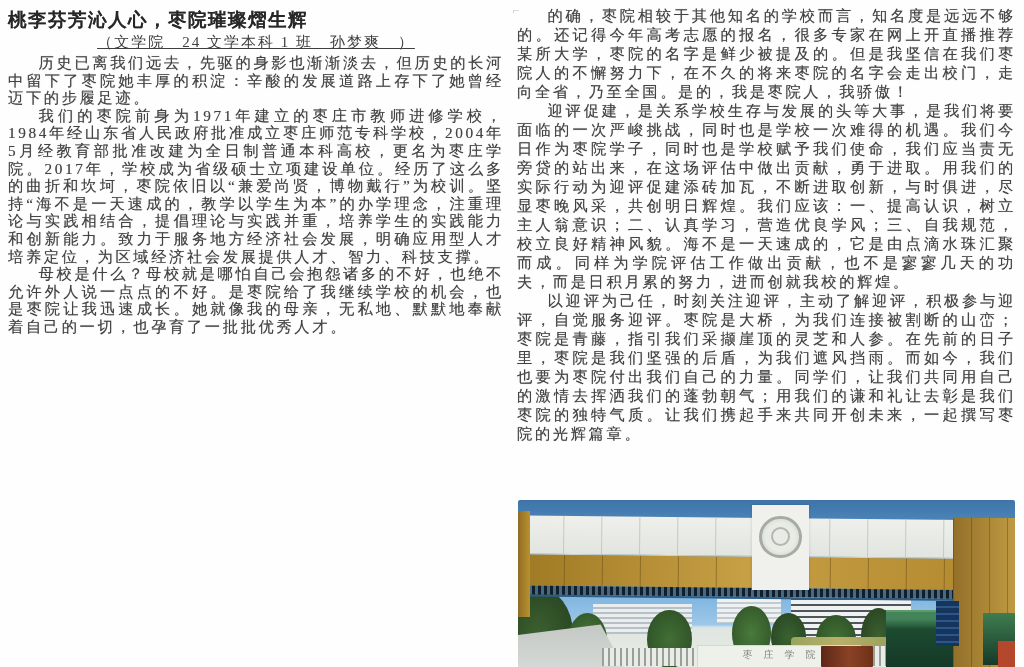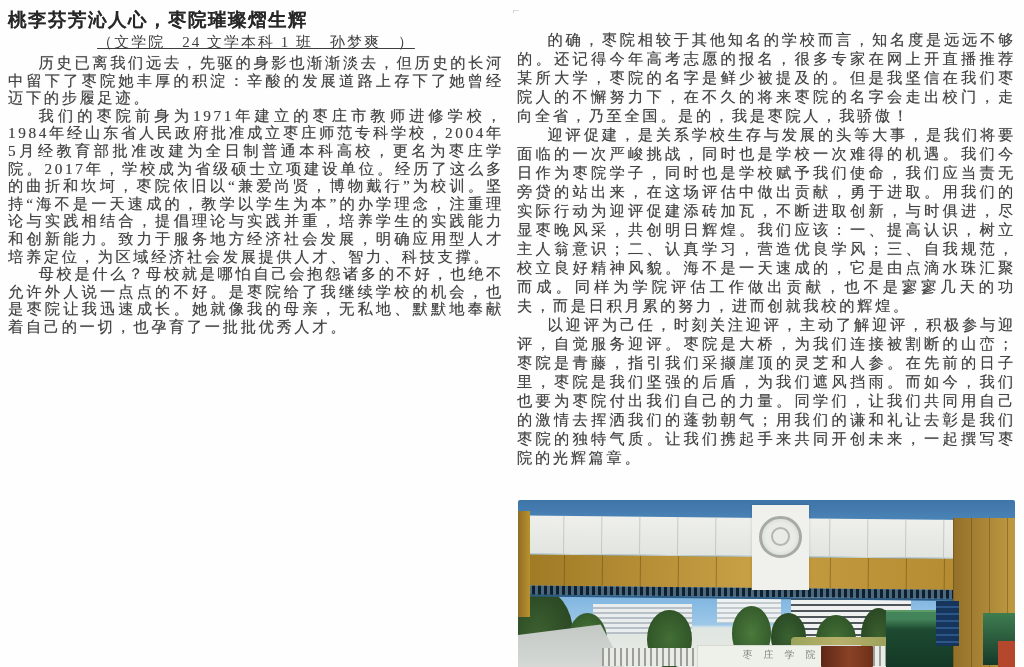--- a/index.html
+++ b/index.html
@@ -8,21 +8,21 @@
     width:1024px; height:667px; position:relative;
     background:#fefefe; overflow:hidden;
     font-family:"Liberation Serif","DejaVu Serif",serif;
     color:#434343;
   }
   .page { position:absolute; inset:0; }
 
   
   .col { position:absolute; }
   .col-left  { left:8px;  top:8px;  width:496px; }
-  .col-right { left:517px; top:6px; width:499px;margin-top:24px; }
+  .col-right { left:517px; top:6px; width:499px; }
 
   .doc-title {
     margin:0 0 1px 0; text-align:left;
     font-size:18.5px; font-weight:700; color:#272727;
     letter-spacing:1.5px; line-height:24px;
     text-shadow:0 0 0.6px rgba(40,40,40,.65);
   }
   .byline {
     margin:0 0 2px 0; text-align:center;
     font-size:15px; color:#3e3e3e; letter-spacing:2px; line-height:19px;text-decoration:underline;

